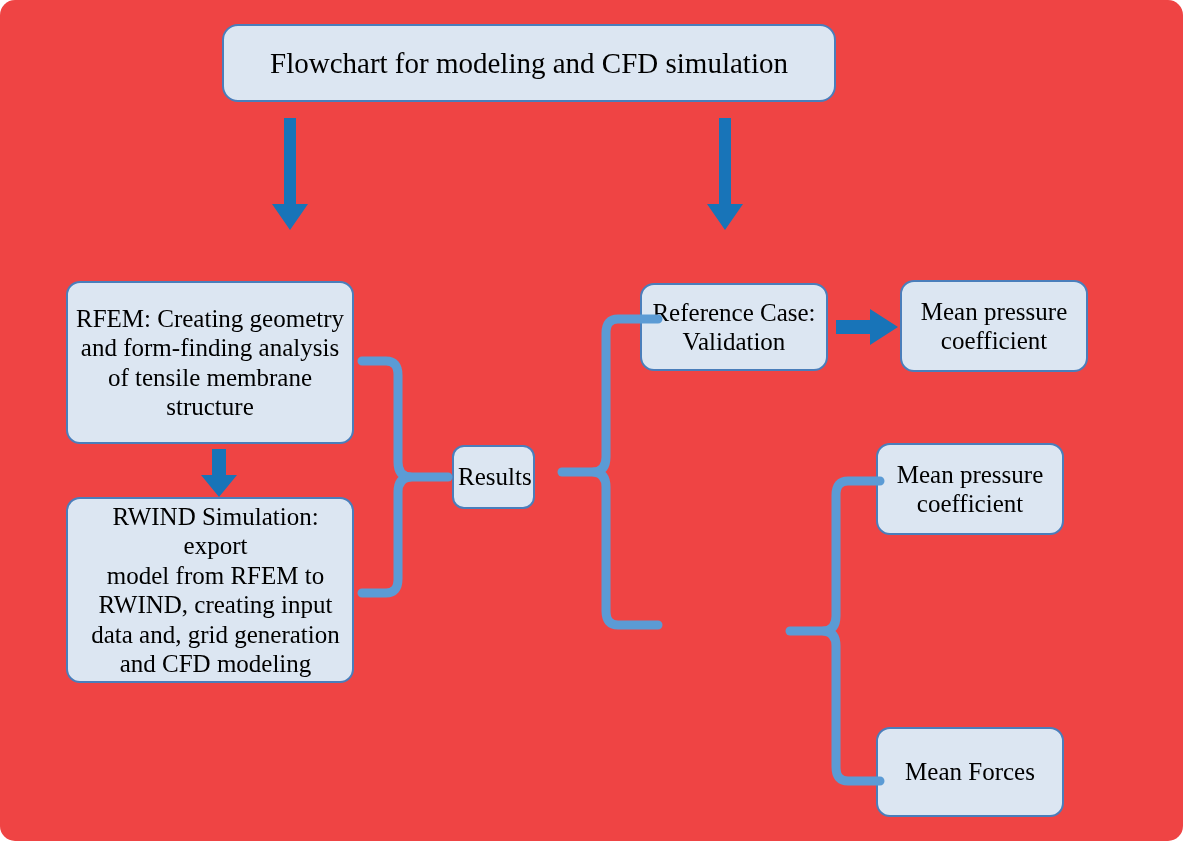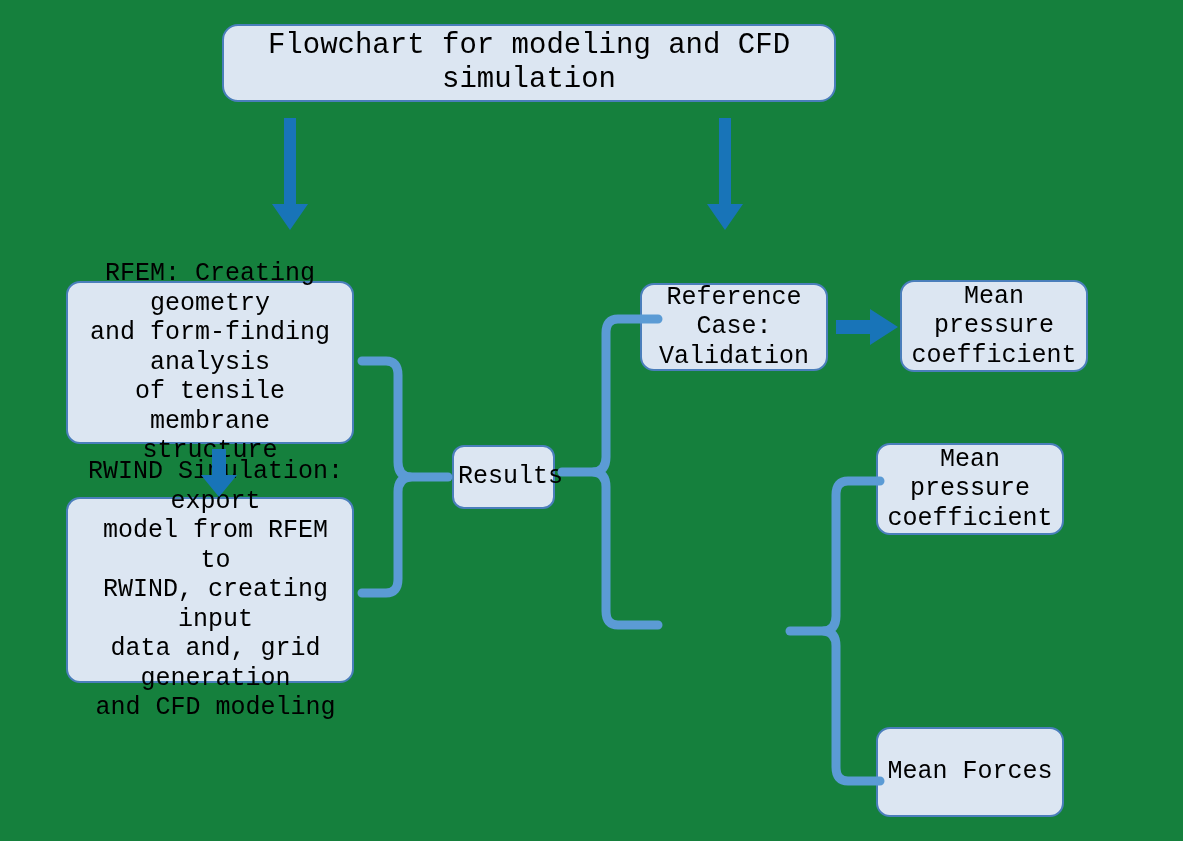--- a/index.html
+++ b/index.html
@@ -4,23 +4,24 @@
 <style>
   html, body {
     margin: 0;
     padding: 0;
     background: #ffffff;
   }
   #canvas {
     position: relative;
     width: 1183px;
     height: 841px;
-    background: #15803d;
+    background: #ef4444;
     overflow: hidden;
-    font-family: Liberation Mono, monospace;
+    font-family: Liberation Serif, serif;
+    border-radius: 15px;
   }
   .node {
     position: absolute;
     box-sizing: border-box;
     background: #dce6f2;
     border: 2px solid #4a7ebb;
     border-radius: 14px;
     display: flex;
     align-items: center;
     justify-content: center;
@@ -32,21 +33,21 @@
   .node .label {
     display: block;
     width: 100%;
     white-space: pre-line;
   }
 
   
   #node-title   { left: 222px; top: 24px;  width: 614px; height: 78px;  font-size: 29px; border-radius: 16px; }
   #node-rfem    { left: 66px;  top: 281px; width: 288px; height: 163px; font-size: 25px; align-items: center; }
   #node-rwind   { left: 66px;  top: 497px; width: 288px; height: 186px; font-size: 25px; }
-  #node-results { left: 452px; top: 445px; width: 103px; height: 64px;  font-size: 25px; border-radius: 12px; }
+  #node-results { left: 452px; top: 445px; width: 83px; height: 64px;  font-size: 25px; border-radius: 12px; }
   #node-refcase { left: 640px; top: 283px; width: 188px; height: 88px;  font-size: 25px; }
   #node-meanp-1 { left: 900px; top: 280px; width: 188px; height: 92px;  font-size: 25px; }
   #node-analysis{ left: 648px; top: 591px; width: 142px; height: 78px;  font-size: 25px; }
   #node-meanp-2 { left: 876px; top: 443px; width: 188px; height: 92px;  font-size: 25px; }
   #node-velocity{ left: 876px; top: 593px; width: 188px; height: 76px;  font-size: 25px; }
   #node-drag    { left: 876px; top: 727px; width: 188px; height: 90px;  font-size: 25px; }
 
   
   #node-rwind .label { width: 296px; margin-left: -4px; padding-left: 15px; }
 

